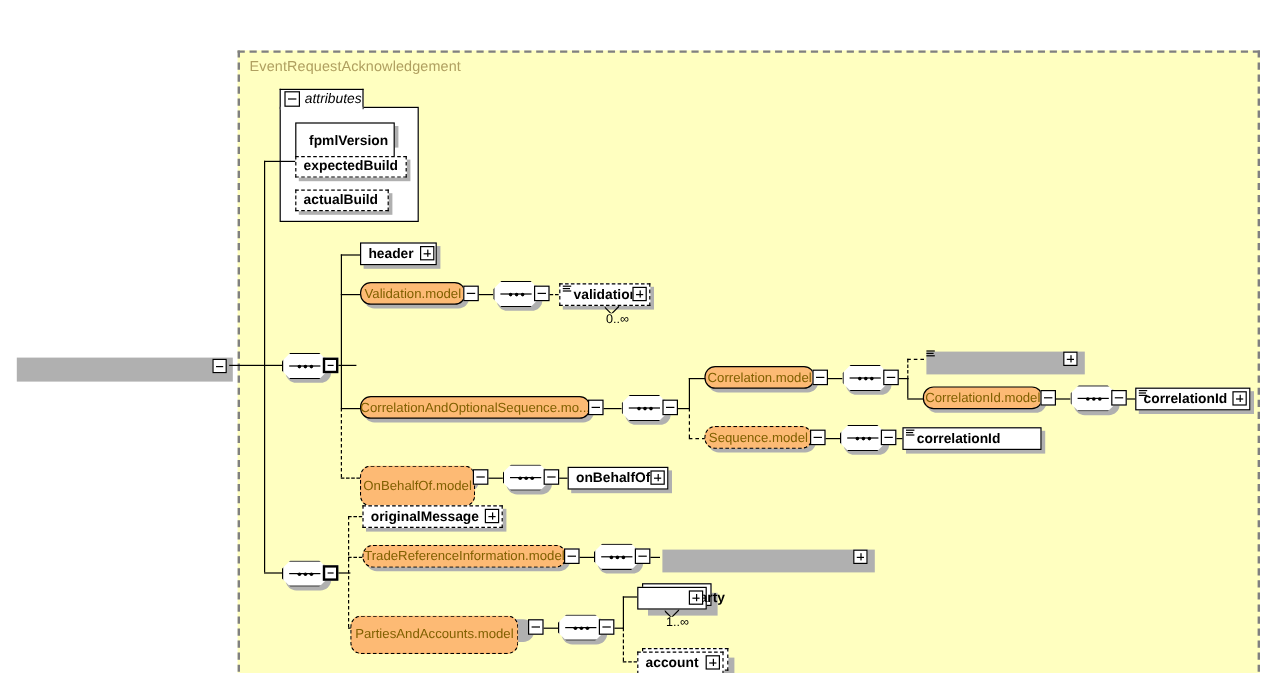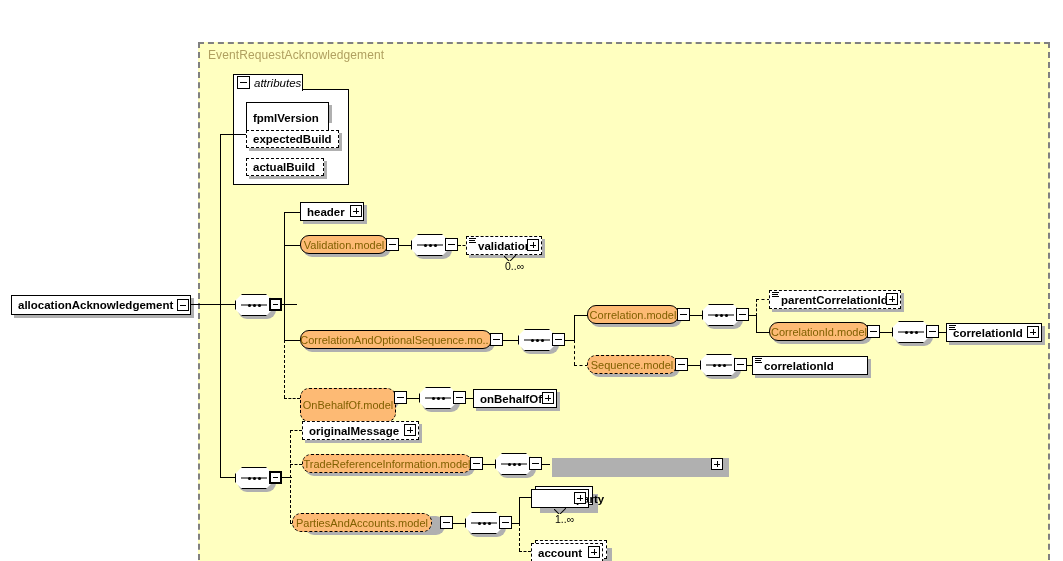--- a/index.html
+++ b/index.html
@@ -259,38 +259,35 @@
   <div class="ctype-title" style="left:208px; top:12px;">EventRequestAcknowledgement</div>
 
   <div class="attr-body" style="left:233px; top:53px; width:116px; height:96px;"></div>
   <div class="attr-tab" style="left:233px; top:38px; width:70px; height:17px;">
     <span>attributes</span>
   </div>
   <div class="attr-tab-mask" style="left:234px; top:53px; width:68px; height:2px;"></div>
   <div class="toggle" style="left:237px; top:40px;"></div>
 
   <div class="shadow" style="left:249px; top:69px; width:83px; height:18px;"></div>
-  <div class="elem" style="left:246px; top:66px; width:83px; height:32px;">
+  <div class="elem" style="left:246px; top:66px; width:83px; height:32px;justify-content:center;">
     <span>fpmlVersion</span>
   </div>
 
   <div class="shadow" style="left:249px; top:97px; width:93px; height:18px;"></div>
   <div class="elem optional" style="left:246px; top:94px; width:93px; height:18px;">
     <span>expectedBuild</span>
   </div>
 
   <div class="shadow" style="left:249px; top:125px; width:78px; height:18px;"></div>
   <div class="elem optional" style="left:246px; top:122px; width:78px; height:18px;">
     <span>actualBuild</span>
   </div>
 
   <div class="shadow" style="left:14px; top:262px; width:180px; height:20px;"></div>
-  <div class="elem" style="left:11px; top:259px; width:180px; height:20px;">
-    <span>allocationAcknowledgement</span>
-  </div>
   <div class="itoggle" style="left:177px; top:263px;"></div>
 
   <div class="ln lnh" style="left:191px; top:268px; width:44px;"></div>
 
   <div class="shadow" style="left:238px; top:261px; width:38px; height:22px; border-radius:9px;"></div>
   <div class="seq" style="left:235px; top:258px;">
     <div class="seq-inner">
       <div class="seq-line"></div>
       <div class="seq-dots">
           <i></i>
@@ -393,23 +390,20 @@
         </div>
     </div>
   </div>
   <div class="toggle" style="left:736px; top:272px;"></div>
   <div class="ln lnh" style="left:749px; top:279px; width:8px;"></div>
   <div class="ln lnv" style="left:756px; top:279px; height:17px;"></div>
   <div class="dsh-v" style="left:756px; top:263px; height:17px;"></div>
 
   <div class="dsh-h" style="left:756px; top:263px; width:14px;"></div>
   <div class="shadow" style="left:772px; top:257px; width:132px; height:19px;"></div>
-  <div class="elem optional" style="left:769px; top:254px; width:132px; height:19px; padding-left:11px;">
-    <span>parentCorrelationId</span>
-  </div>
   <div class="txtmark" style="left:772px; top:256px;">
       <i></i>
       <i></i>
       <i></i>
     </div>
   <div class="itoggle plus" style="left:886px; top:257px;"></div>
 
   <div class="ln lnh" style="left:756px; top:296px; width:14px;"></div>
   <div class="shadow" style="left:772px; top:289px; width:100px; height:19px; border-radius:9px;"></div>
   <div class="modelgrp" style="left:769px; top:286px; width:100px; height:19px;">
@@ -549,21 +543,21 @@
     </div>
   </div>
   <div class="toggle" style="left:529px; top:421px;"></div>
   <div class="ln lnh" style="left:542px; top:428px; width:8px;"></div>
 
   <div class="shadow" style="left:552px; top:422px; width:177px; height:19px;"></div>
   <div class="itoggle plus" style="left:711px; top:422px;"></div>
 
   <div class="dsh-h" style="left:290px; top:487px; width:12px;"></div>
   <div class="shadow" style="left:305px; top:480px; width:140px; height:19px; border-radius:9px;"></div>
-  <div class="modelgrp optional" style="left:292px; top:477px; width:140px; height:19px;text-align:center;">
+  <div class="modelgrp optional" style="left:292px; top:477px; width:140px; height:32px;text-align:center;">
     <span>PartiesAndAccounts.model</span>
   </div>
   <div class="toggle" style="left:440px; top:480px;"></div>
   <div class="ln lnh" style="left:453px; top:487px; width:12px;"></div>
 
   <div class="shadow" style="left:468px; top:479px; width:38px; height:22px; border-radius:9px;"></div>
   <div class="seq" style="left:465px; top:476px;">
     <div class="seq-inner">
       <div class="seq-line"></div>
       <div class="seq-dots">

